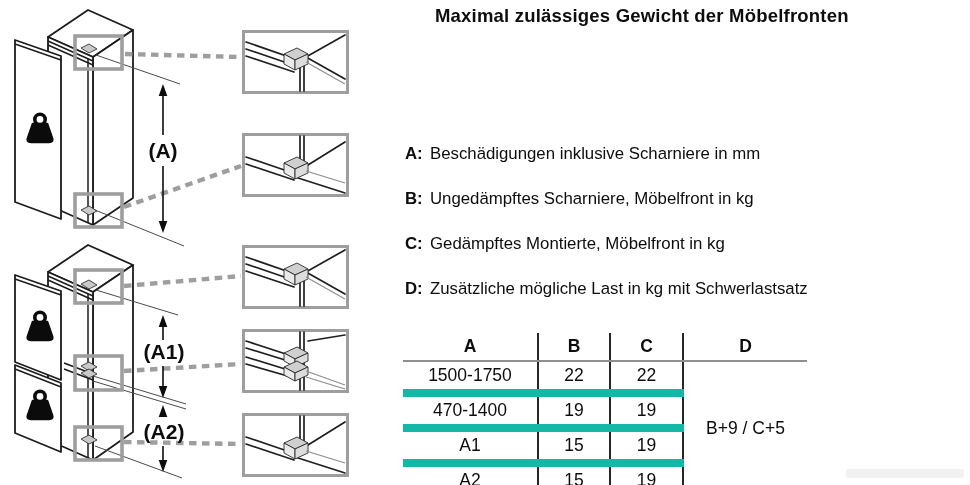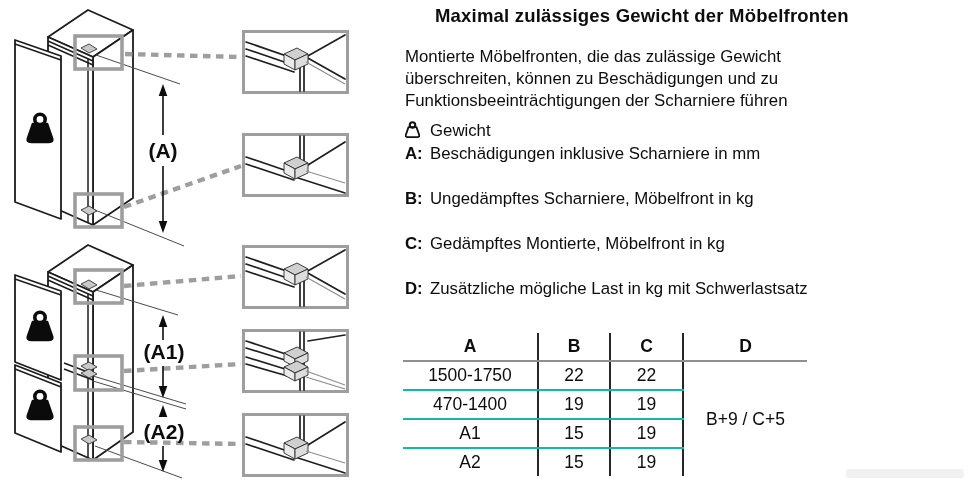--- a/index.html
+++ b/index.html
@@ -33,21 +33,21 @@
   .intro { position:absolute; left:0; top:46px; width:478px; font-size:16.8px; line-height:22px; }
   .legend-line { position:absolute; left:0; font-size:16.8px; line-height:22px; display:flex; align-items:flex-start; }
   .legend-prefix { width:25px; flex:0 0 25px; font-weight:bold; }
   .legend-icon-slot { width:25px; flex:0 0 25px; padding-top:1px; }
   .lw { top:120px; } .la { top:143px; } .lb { top:188px; } .lc { top:233px; } .ld { top:278px; }
   
   .wtable { position:absolute; left:-2px; top:333px; border-collapse:collapse; table-layout:fixed; font-size:17.5px; }
   .wtable th, .wtable td { padding:0; height:27px; text-align:center; font-weight:normal; line-height:27px; }
   .wtable thead th { font-weight:bold; border-bottom:2px solid #8f8f8f; }
   .vline { border-right:2px solid #262626; }
-  .rule  { border-bottom:2px solid #14b8a6; }
+  .rule  { border-bottom:8px solid #14b8a6; }
   .strong { font-weight:bold;margin-top:20px; }
   .dcell { text-align:center; vertical-align:middle; }
   .watermark { position:absolute; right:6px; bottom:7px; width:118px; height:9px; background:#f1f1f1; border-radius:3px; filter:blur(0.6px); }
 </style>
 </head>
 <body>
 
 <div class="page">
 
   <svg class="diagram" width="400" height="485" viewBox="0 0 400 485" xmlns="http://www.w3.org/2000/svg">
@@ -189,31 +189,21 @@
 
     <use href="#hinge-top" transform="translate(242,30)"></use>
     <use href="#hinge-bottom" transform="translate(242,133)"></use>
     <use href="#hinge-top" transform="translate(242,245)"></use>
     <use href="#hinge-middle" transform="translate(242,329)"></use>
     <use href="#hinge-bottom" transform="translate(242,413)"></use>
   </svg>
 
   <div class="content">
     <div class="title">Maximal zulässiges Gewicht der Möbelfronten</div>
-    <div class="intro">Montierte Möbelfronten, die das zulässige Gewicht überschreiten, können zu Beschädigungen und zu Funktionsbeeinträchtigungen der Scharniere führen</div>
-
-    <div class="legend-line lw">
-      <span class="legend-icon-slot">
-        <svg width="15" height="18" viewBox="-14 -17 28 34" xmlns="http://www.w3.org/2000/svg">
-          <circle cx="0" cy="-9.5" r="5.2" fill="none" stroke="#111" stroke-width="4"></circle>
-          <path d="M-7.5,-5.5 L7.5,-5.5 L12.5,9 Q14,13.5 9,13.5 L-9,13.5 Q-14,13.5 -12.5,9 Z" fill="none" stroke="#111" stroke-width="3.4" stroke-linejoin="round"></path>
-        </svg>
-      </span>
-      <span>Gewicht</span>
-    </div>
+
 
     <div class="legend-line la">
       <span class="legend-prefix">A:</span>
       <span>Beschädigungen inklusive Scharniere in mm</span>
     </div>
     <div class="legend-line lb">
       <span class="legend-prefix">B:</span>
       <span>Ungedämpftes Scharniere, Möbelfront in kg</span>
     </div>
     <div class="legend-line lc">

